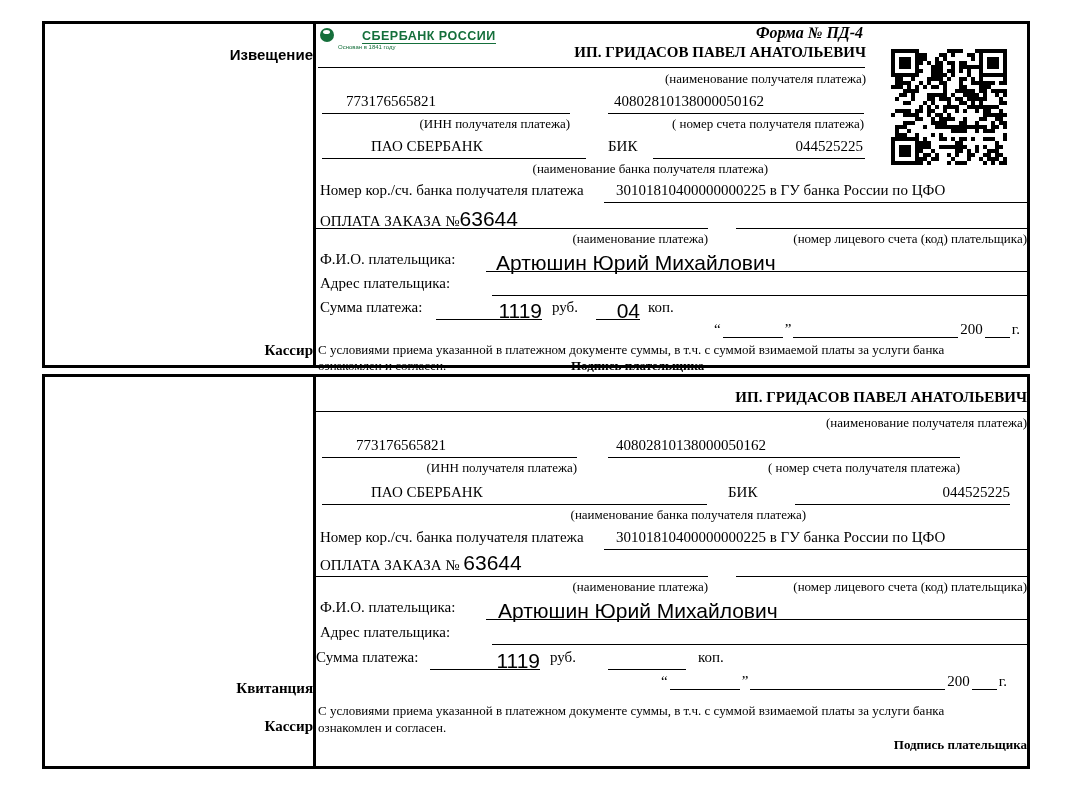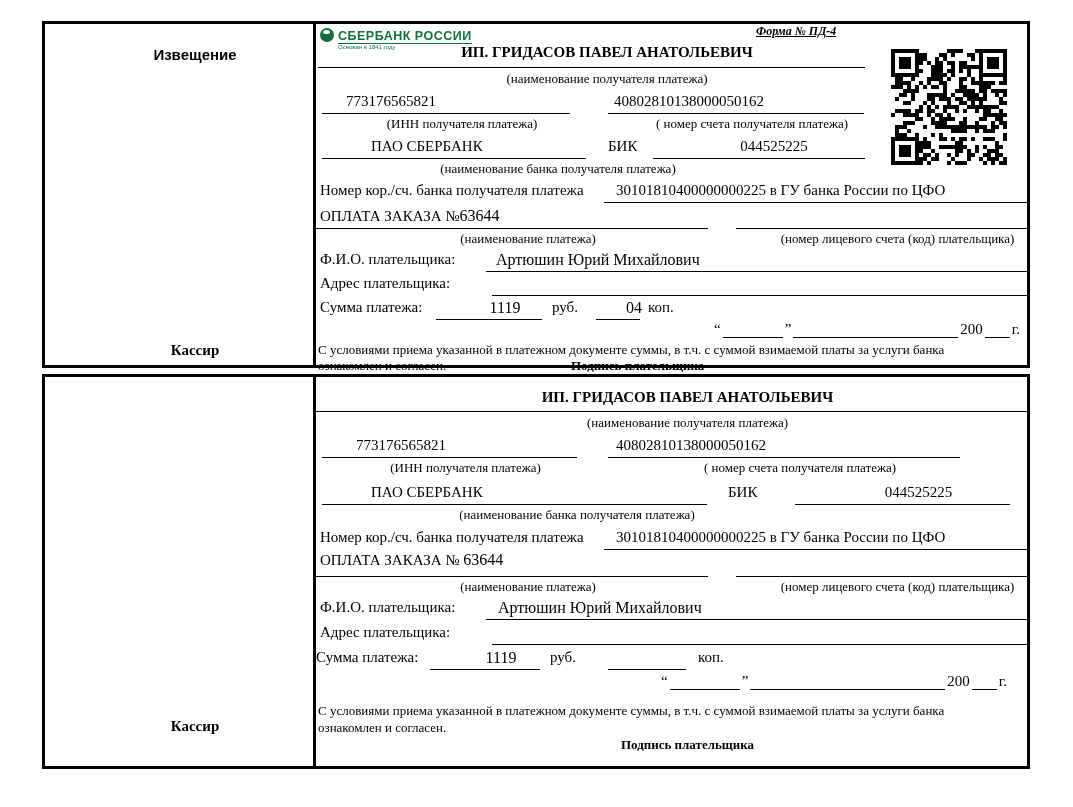--- a/index.html
+++ b/index.html
@@ -6,32 +6,32 @@
   body{width:1073px;height:807px;position:relative;background:#fff;color:#000;
        font-family:"Liberation Serif","DejaVu Serif",serif;font-size:15px;}
   .tbl{position:absolute;box-sizing:border-box;border:3px solid #000;display:flex;background:#fff;}
   #tbl-notice{left:42px;top:21px;width:988px;height:347px;}
   #tbl-receipt{left:42px;top:374px;width:988px;height:395px;}
   .lc{flex:none;width:271px;box-sizing:border-box;border-right:3px solid #000;position:relative;}
   .rc{flex:1;position:relative;}
   .abs{position:absolute;white-space:nowrap;}
   .ln{position:absolute;height:0;border-bottom:1px solid #000;}
   .cap{font-size:13px;}
-  .ctr{text-align:center;margin-left:16px;}
+  .ctr{text-align:right;}
   .b{font-weight:bold;}
   .sans{font-family:"Liberation Sans","DejaVu Sans",sans-serif;}
-  .sv{font-family:Liberation Serif, serif;font-size:16px;}
-  .forma{font-weight:bold;font-style:italic;font-size:12px;text-decoration:underline;}
+  .sv{font-family:Liberation Sans, sans-serif;font-size:21px;}
+  .forma{font-weight:bold;font-style:italic;font-size:16px;}
   .terms{font-size:13px;}
   .du{display:inline-block;height:15px;border-bottom:1px solid #000;vertical-align:bottom;margin:0 2px;}
   .logo{display:flex;align-items:flex-start;gap:4px;}
   .logo-ball{width:14px;height:14px;border-radius:50%;background:#156f3b;position:relative;margin-top:1px;}
   .logo-ball::after{content:"";position:absolute;left:3px;top:2px;width:7px;height:4px;background:#fff;border-radius:50%;}
   .logo-txt{color:#156f3b;font-weight:bold;font-size:12.5px;letter-spacing:.5px;
-            font-family:"Liberation Sans","DejaVu Sans",sans-serif;border-bottom:1.5px solid #156f3b;line-height:14px;}
+            font-family:"Liberation Sans","DejaVu Sans",sans-serif;border-bottom:1.5px solid #156f3b;line-height:14px;margin-left:24px;}
   .logo-sub{color:#156f3b;font-size:6px;font-family:"Liberation Sans","DejaVu Sans",sans-serif;line-height:6px;}
   #qr{position:absolute;left:575px;top:25px;width:116px;height:116px;}
 </style>
 </head>
 <body>
 
 <div class="tbl" id="tbl-notice">
   <div class="lc">
     <div class="abs b sans ctr" style="left:0;top:22px;width:268px;">Извещение</div>
     <div class="abs b ctr" style="left:0;top:318px;width:268px;">Кассир</div>
@@ -434,20 +434,21 @@
     </div>
 
     <div class="abs terms" style="left:2px;top:318px;">С условиями приема указанной в платежном документе суммы, в т.ч. с суммой взимаемой платы за услуги банка</div>
     <div class="abs terms" style="left:2px;top:334px;">ознакомлен и согласен.</div>
     <div class="abs terms b" style="left:255px;top:334px;">Подпись плательщика</div>
   </div>
 </div>
 
 <div class="tbl" id="tbl-receipt">
   <div class="lc">
+    <div class="abs b ctr" style="left:0;top:303px;width:268px;">Квитанция</div>
     <div class="abs b ctr" style="left:0;top:341px;width:268px;">Кассир</div>
   </div>
   <div class="rc">
     <div class="abs b ctr" style="left:0;top:12px;width:711px;">ИП. ГРИДАСОВ ПАВЕЛ АНАТОЛЬЕВИЧ</div>
     <div class="ln" style="left:0;top:34px;width:711px;"></div>
     <div class="abs cap ctr" style="left:0;top:38px;width:711px;">(наименование получателя платежа)</div>
 
     <div class="abs" style="left:40px;top:60px;">773176565821</div>
     <div class="ln" style="left:6px;top:80px;width:255px;"></div>
     <div class="abs" style="left:300px;top:60px;">40802810138000050162</div>

